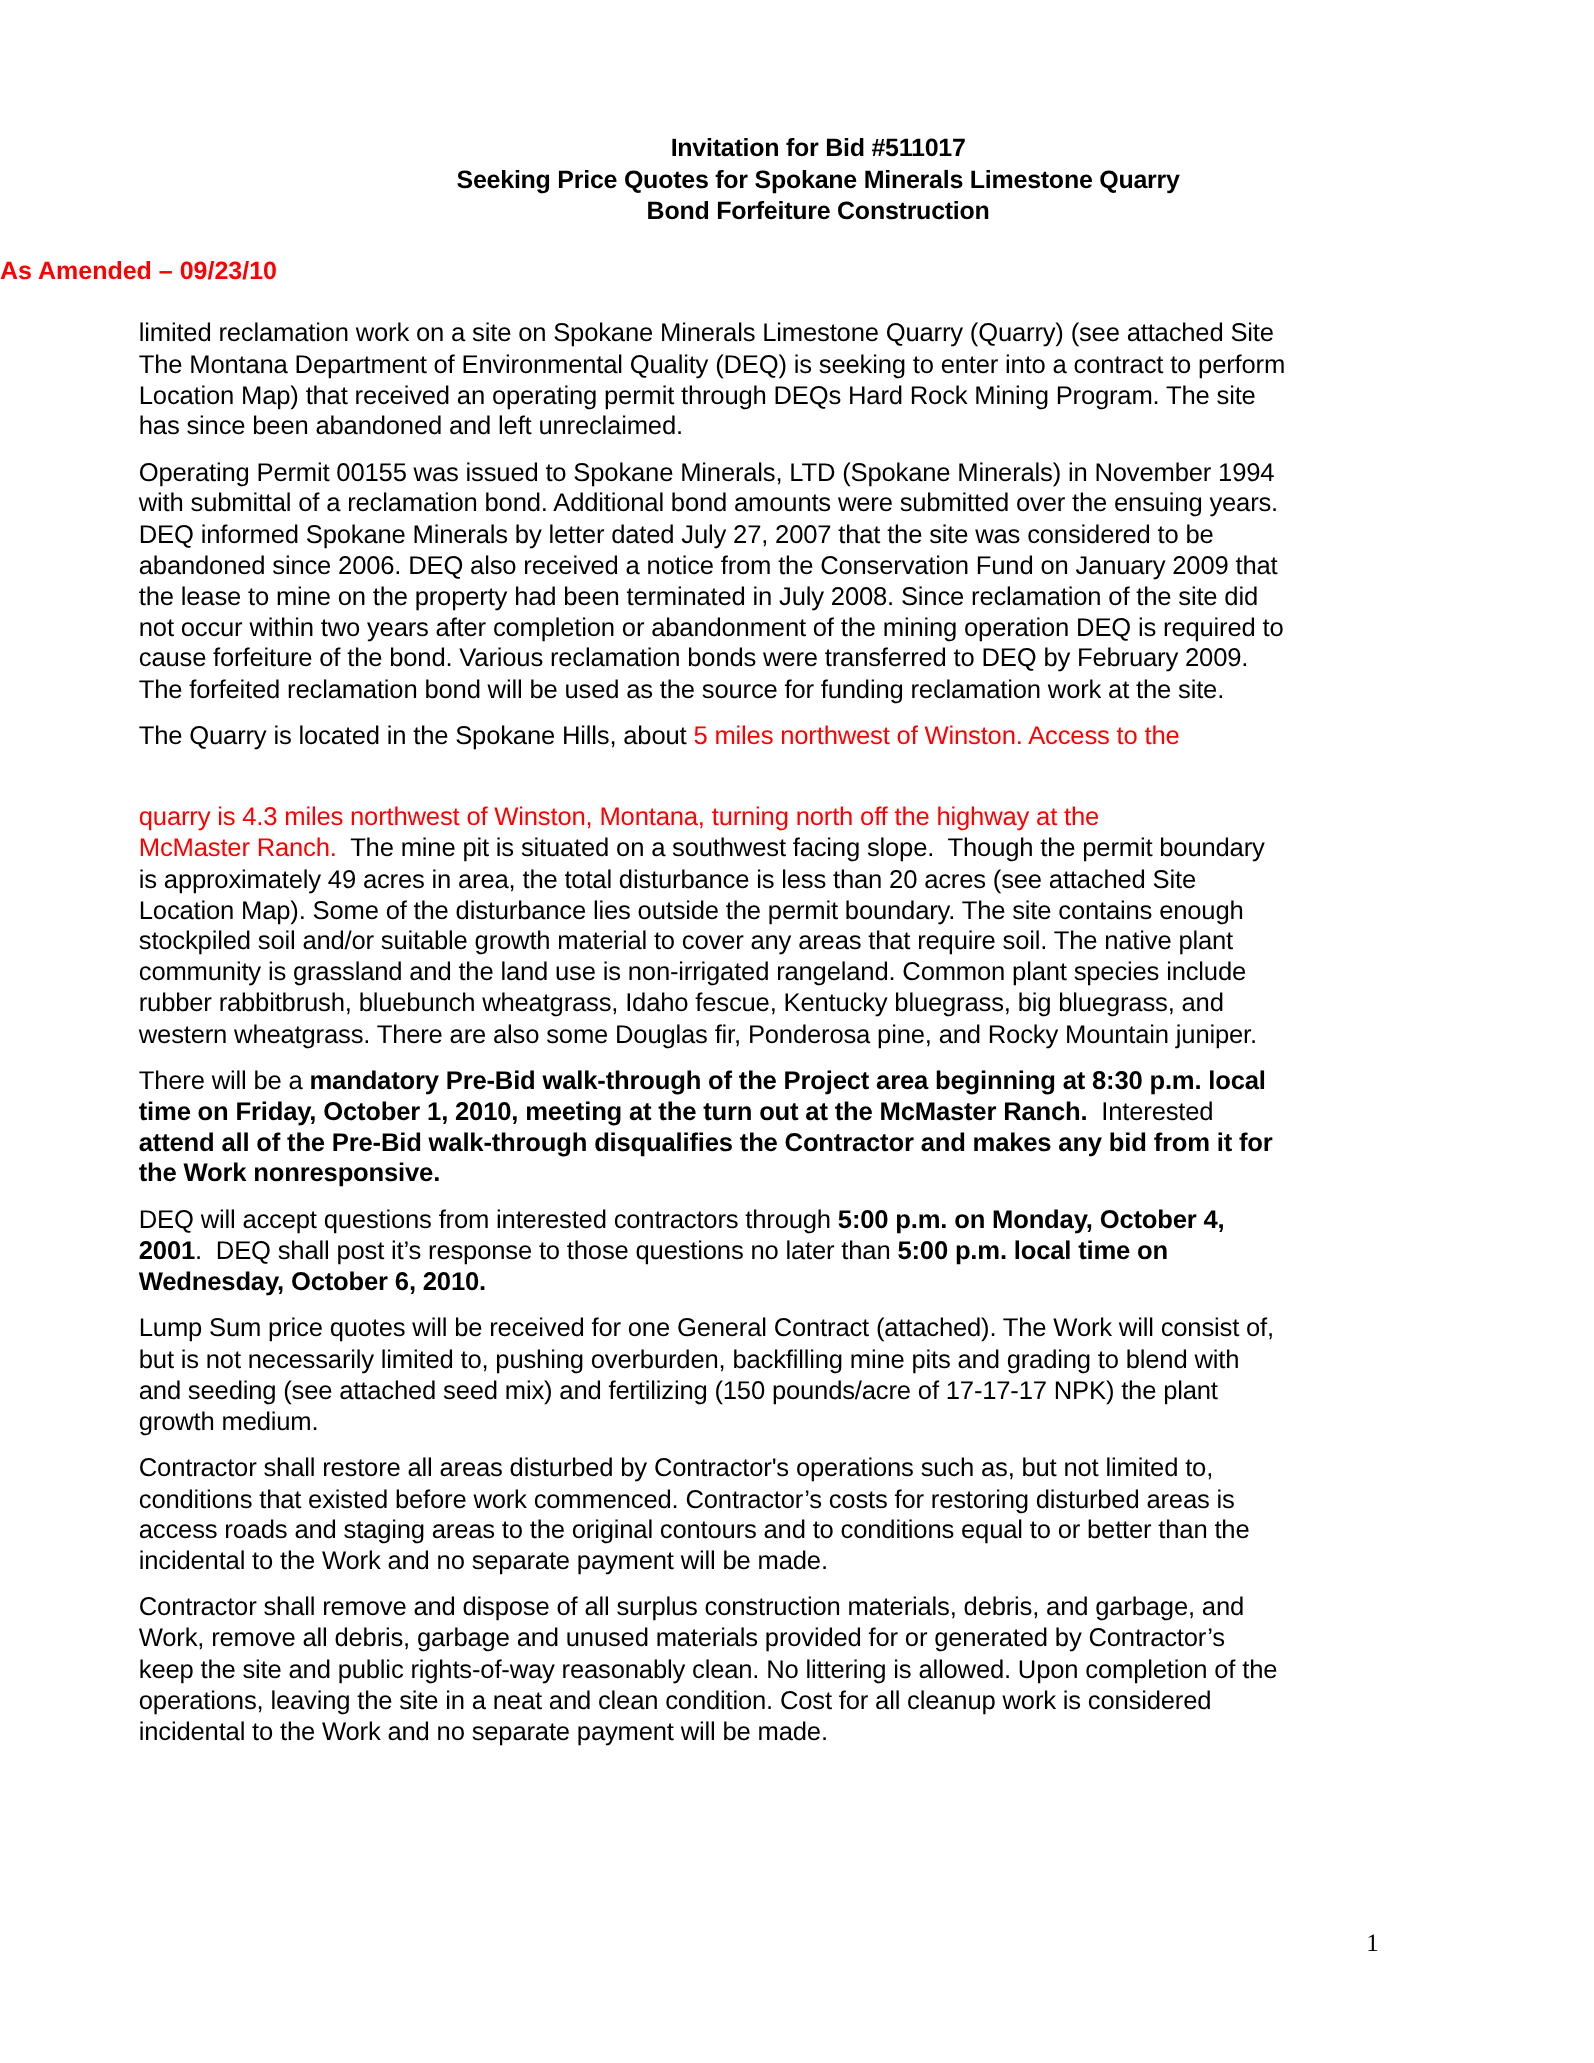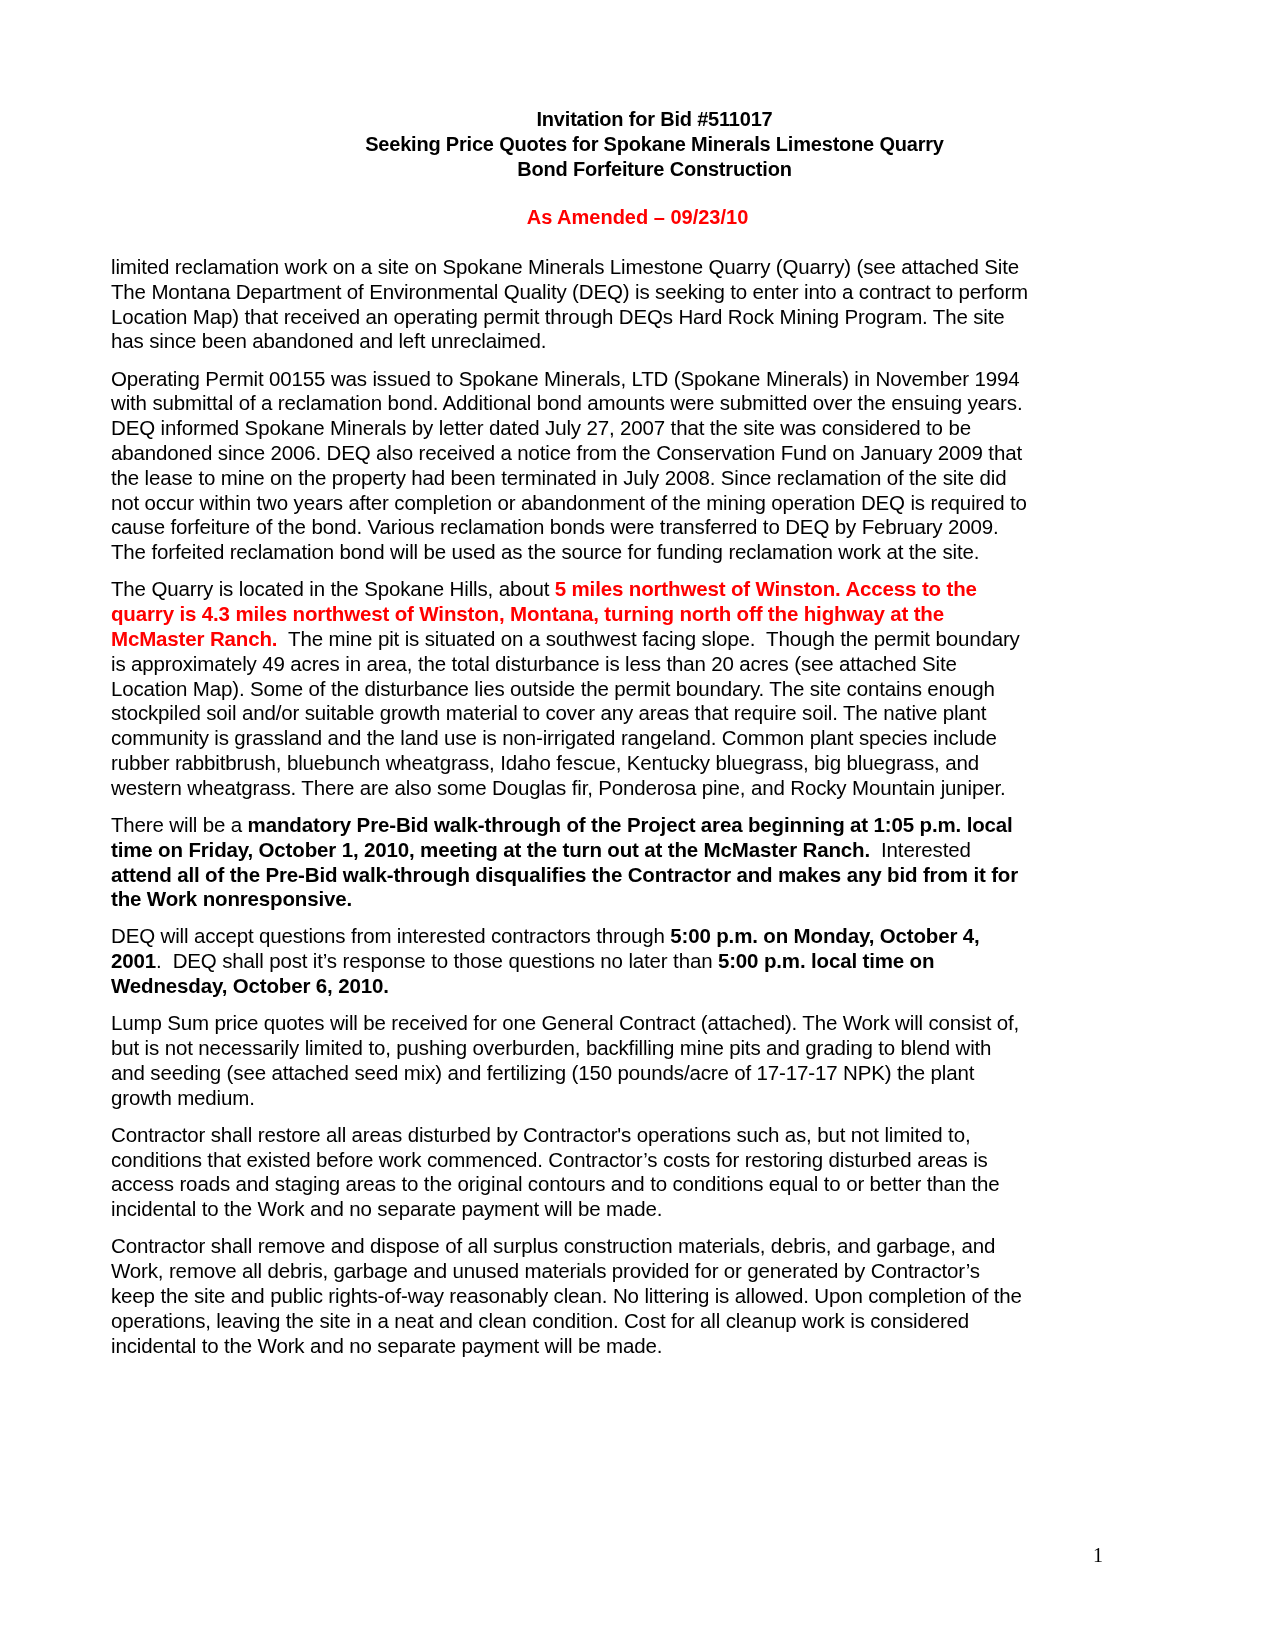--- a/index.html
+++ b/index.html
@@ -32,41 +32,40 @@
       line-height: 25px;
       letter-spacing: -0.2px;
       padding-left: 17px;
     }
     .title-line { display: block; white-space: nowrap; }
     .amended {
       position: absolute;
       left: 0;
       width: 1275px;
       top: 205px;
-      text-align: center;
       font-weight: bold;
       font-size: 20px;
       line-height: 25px;
       color: #ff0000;
     }
     .body-text {
       position: absolute;
       left: 111px;
       width: 1060px;
       top: 255px;
       font-size: 20.5px;
       line-height: 24.8px;
       letter-spacing: -0.15px;
     }
     .para {
       margin: 0 0 12.4px 0;
     }
     .ln { display: block; white-space: nowrap; }
     .b { font-weight: bold; }
-    .red { color: #ff0000; font-weight: bold; }
+    .red { color: #ff0000; font-weight: normal; margin-top: 40px; }
     .page-number {
       position: absolute;
       left: 1093px;
       top: 1543px;
       font-family: "Liberation Serif", serif;
       font-size: 20px;
       line-height: 24px;
     }
   </style>
 </head>
@@ -108,21 +107,21 @@
       <span class="ln"><span class="red">McMaster Ranch.</span><span style="white-space:pre;">  The mine pit is situated on a southwest facing slope.  Though the permit boundary</span></span>
       <span class="ln">is approximately 49 acres in area, the total disturbance is less than 20 acres (see attached Site</span>
       <span class="ln">Location Map).  Some of the disturbance lies outside the permit boundary.  The site contains enough</span>
       <span class="ln">stockpiled soil and/or suitable growth material to cover any areas that require soil.  The native plant</span>
       <span class="ln">community is grassland and the land use is non-irrigated rangeland.  Common plant species include</span>
       <span class="ln">rubber rabbitbrush, bluebunch wheatgrass, Idaho fescue, Kentucky bluegrass, big bluegrass, and</span>
       <span class="ln">western wheatgrass.  There are also some Douglas fir, Ponderosa pine, and Rocky Mountain juniper.</span>
     </div>
 
     <div class="para">
-      <span class="ln"><span style="white-space:pre;">There will be a </span><span class="b">mandatory Pre-Bid walk-through of the Project area beginning at 1:05 p.m. local</span></span>
+      <span class="ln"><span style="white-space:pre;">There will be a </span><span class="b">mandatory Pre-Bid walk-through of the Project area beginning at 8:30 p.m. local</span></span>
       <span class="ln"><span class="b">time on Friday, October 1, 2010, meeting at the turn out at the McMaster Ranch.</span><span style="white-space:pre;">  Interested</span></span>
       <span class="ln b">attend all of the Pre-Bid walk-through disqualifies the Contractor and makes any bid from it for</span>
       <span class="ln b">the Work nonresponsive.</span>
     </div>
 
     <div class="para">
       <span class="ln"><span style="white-space:pre;">DEQ will accept questions from interested contractors through </span><span class="b">5:00 p.m. on Monday, October 4,</span></span>
       <span class="ln"><span class="b">2001</span><span style="white-space:pre;">.  DEQ shall post it’s response to those questions no later than </span><span class="b">5:00 p.m. local time on</span></span>
       <span class="ln b">Wednesday, October 6, 2010.</span>
     </div>

